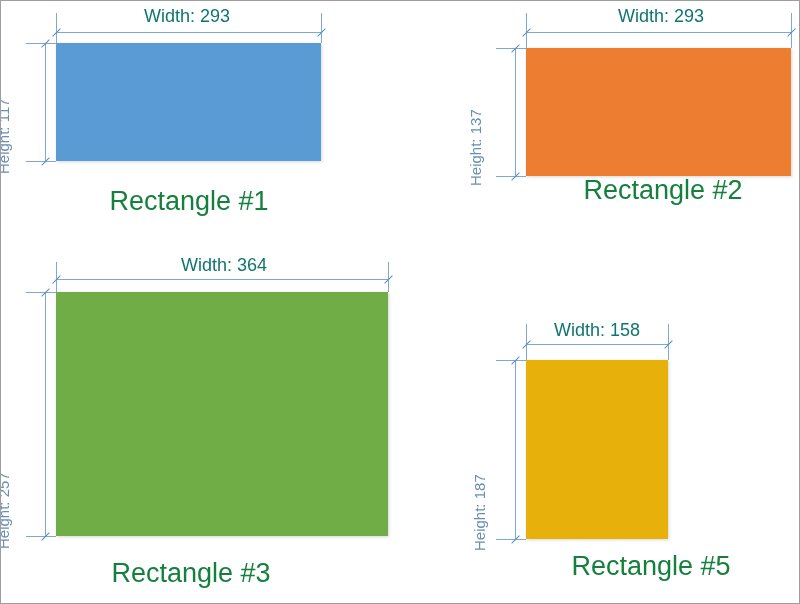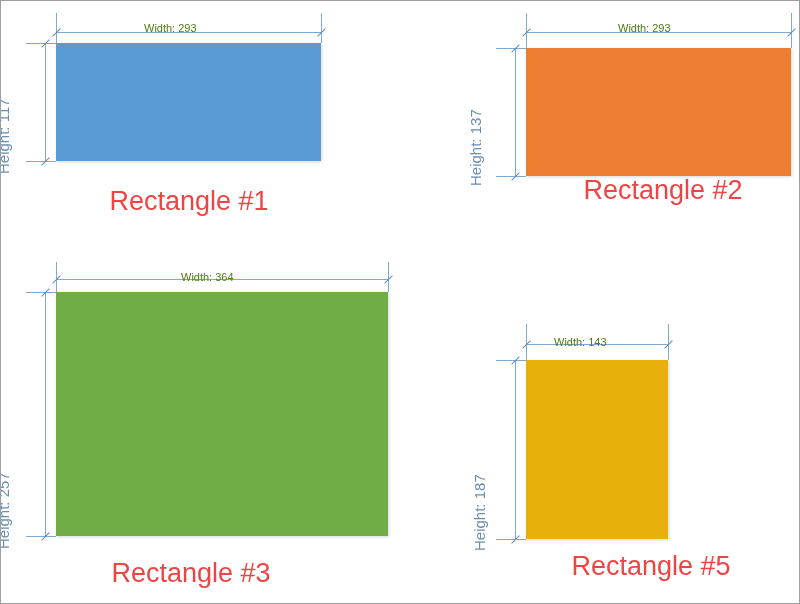--- a/index.html
+++ b/index.html
@@ -51,40 +51,39 @@
     width: 11px;
     height: 1px;
     background: #5B8DC0;
     transform-origin: center center;
     transform: rotate(-45deg);
   }
 
   
   .dim-text {
     position: absolute;
-    color: #4d7c0f;
-    font-size: 11px;
+    color: #0f766e;
+    font-size: 18px;
     font-family: "Liberation Sans", sans-serif;
     white-space: nowrap;
     line-height: 1;
-    margin-top: 16px;
   }
   .dim-text-v {
     position: absolute;
     color: #6A8EB0;
     font-size: 15px;
     font-family: "Liberation Sans", sans-serif;
     white-space: nowrap;
     line-height: 1;
     transform-origin: left bottom;
     transform: rotate(-90deg);
   }
   .caption {
     position: absolute;
-    color: #ef4444;
+    color: #15803d;
     font-size: 27px;
     font-family: "Liberation Sans", sans-serif;
     white-space: nowrap;
     line-height: 1;
     text-align: center;
   }
 </style>
 </head>
 <body>
 
@@ -151,21 +150,21 @@
   </div>
 
   <div>
     <div class="rect-shape" style="left:525px; top:359px; width:142px; height:179px; background:#E8B00A;"></div>
 
     <div class="ext-line-v" style="left:525px; top:323px; height:36px;"></div>
     <div class="ext-line-v" style="left:667px; top:323px; height:36px;"></div>
     <div class="dim-line-h" style="left:525px; top:343px; width:143px;"></div>
     <div class="tick" style="left:520px; top:343px;"></div>
     <div class="tick" style="left:662px; top:343px;"></div>
-    <div class="dim-text" style="left:553px; top:320px;">Width: 143</div>
+    <div class="dim-text" style="left:553px; top:320px;">Width: 158</div>
 
     <div class="ext-line-h" style="left:495px; top:359px; width:30px;"></div>
     <div class="ext-line-h" style="left:495px; top:538px; width:30px;"></div>
     <div class="dim-line-v" style="left:514px; top:359px; height:180px;"></div>
     <div class="tick-v" style="left:509px; top:359px;"></div>
     <div class="tick-v" style="left:509px; top:538px;"></div>
     <div class="dim-text-v" style="left:486px; top:535px;">Height: 187</div>
 
     <div class="caption" style="left:540px; top:552px; width:220px;">Rectangle #5</div>
   </div>

